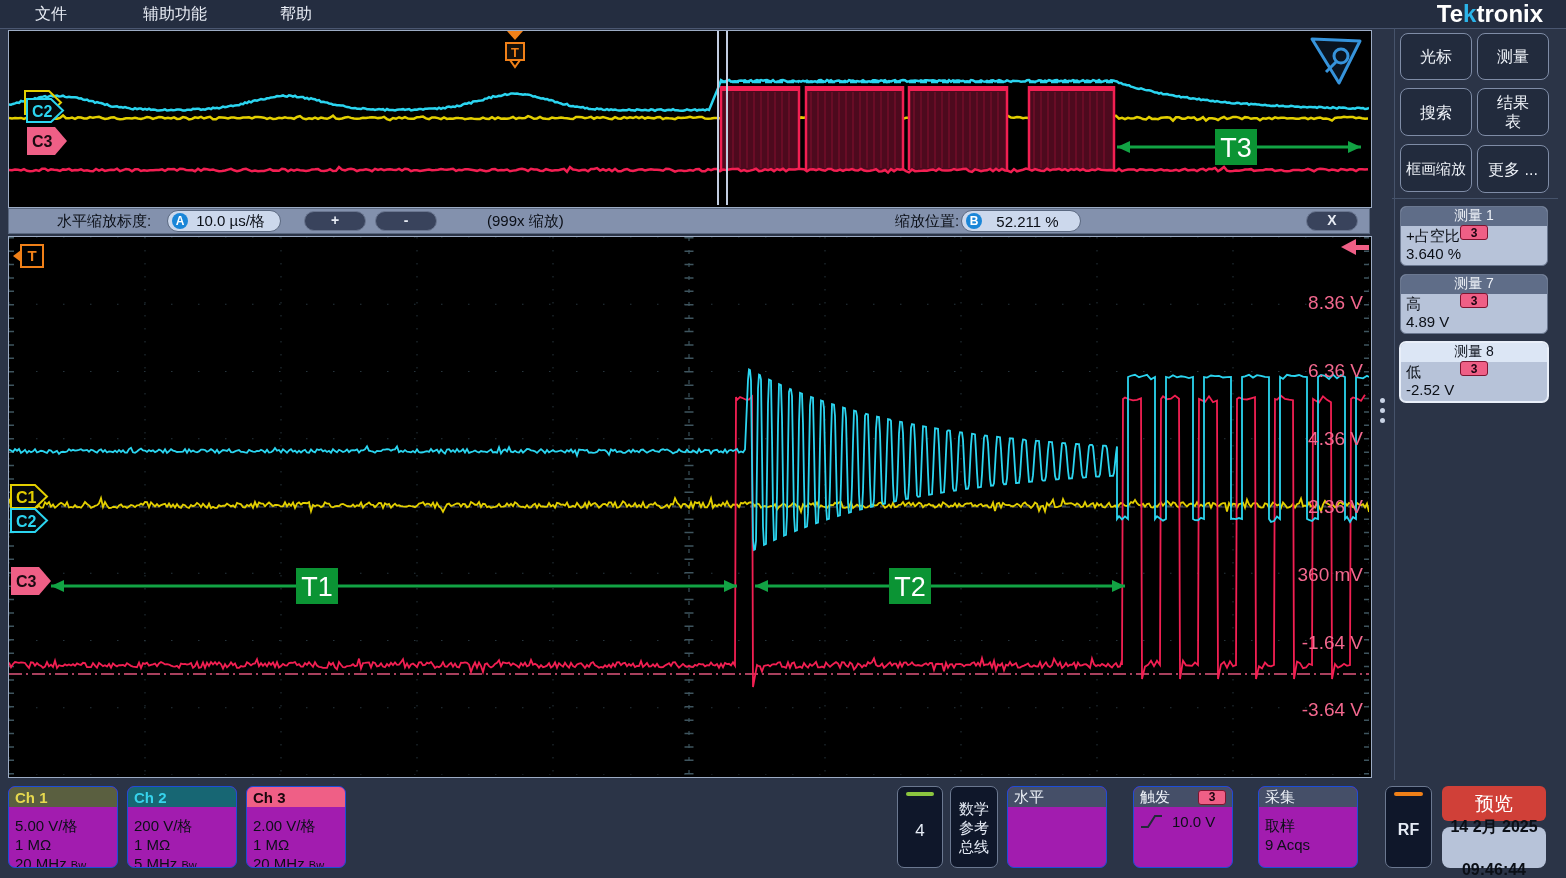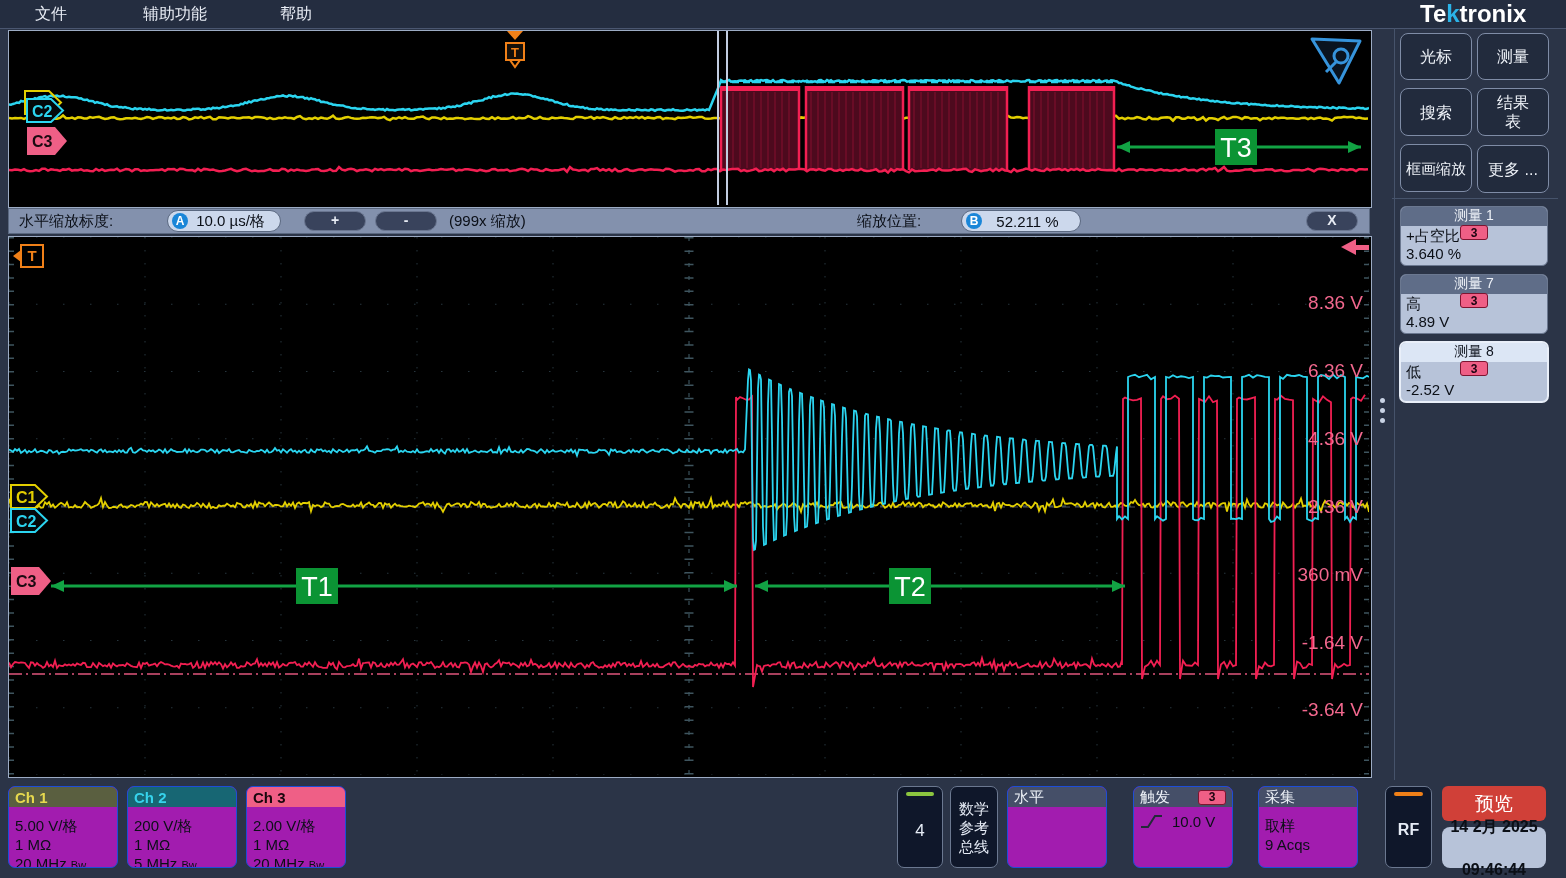--- a/index.html
+++ b/index.html
@@ -1,30 +1,30 @@
 <!DOCTYPE html>
 <html><head>
 <meta charset="utf-8">
 <style>
   html,body{margin:0;padding:0;background:#2b3447;width:1566px;height:878px;overflow:hidden;
     font-family:"Liberation Sans","DejaVu Sans",sans-serif;-webkit-font-smoothing:antialiased;}
   
   #menubar{position:absolute;left:0;top:0;width:1566px;height:28px;background:#242d40;border-bottom:1px solid #4a5670;}
   .menu-item{position:absolute;top:0;height:28px;line-height:28px;color:#e9edf5;font-size:16px;cursor:default;}
   #logo{position:absolute;left:1420px;top:0px;width:140px;height:28px;line-height:28px;color:#fff;
-    font-size:24px;font-weight:bold;letter-spacing:0px;}
+    font-size:24px;font-weight:bold;letter-spacing:0px;text-align:center;}
   #logo .k{color:#2bb3e8;}
   
   .scope-panel{position:absolute;left:8px;width:1362px;background:#000;border:1px solid #9cabc4;}
   #overview{top:30px;height:176px;}
   #maindisp{top:236px;height:540px;}
   
   #zoombar{position:absolute;left:8px;top:208px;width:1362px;height:26px;background:#8391ad;
     border:1px solid #5a6880;box-sizing:border-box;}
-  .zlabel{position:absolute;top:0;height:24px;line-height:24px;color:#0a0e16;font-size:15px;}
+  .zlabel{position:absolute;top:0;height:24px;line-height:24px;color:#0a0e16;font-size:15px;margin-left:38px;}
   .zpill{position:absolute;top:1px;height:20px;background:#ccd8ec;border:1px solid #5a6880;border-radius:11px;
     display:flex;align-items:center;color:#0a0e16;font-size:15px;}
   .zbadge{width:16px;height:16px;border-radius:50%;background:#1a86d8;color:#fff;font-size:12px;font-weight:bold;
     display:flex;align-items:center;justify-content:center;margin:0 3px 0 4px;flex:0 0 auto;}
   .zval{flex:1;text-align:center;padding-right:10px;white-space:nowrap;}
   .zbtn{position:absolute;top:2px;height:18px;background:#39435c;border:1px solid #6a7690;border-radius:10px;
     color:#e8ecf4;text-align:center;font-weight:bold;font-size:14px;line-height:16px;}
   
   #rightpanel{position:absolute;left:1378px;top:28px;width:188px;height:750px;}
   #rightpanel .vdiv{position:absolute;left:16px;top:0px;width:1px;height:752px;background:#46536b;}

